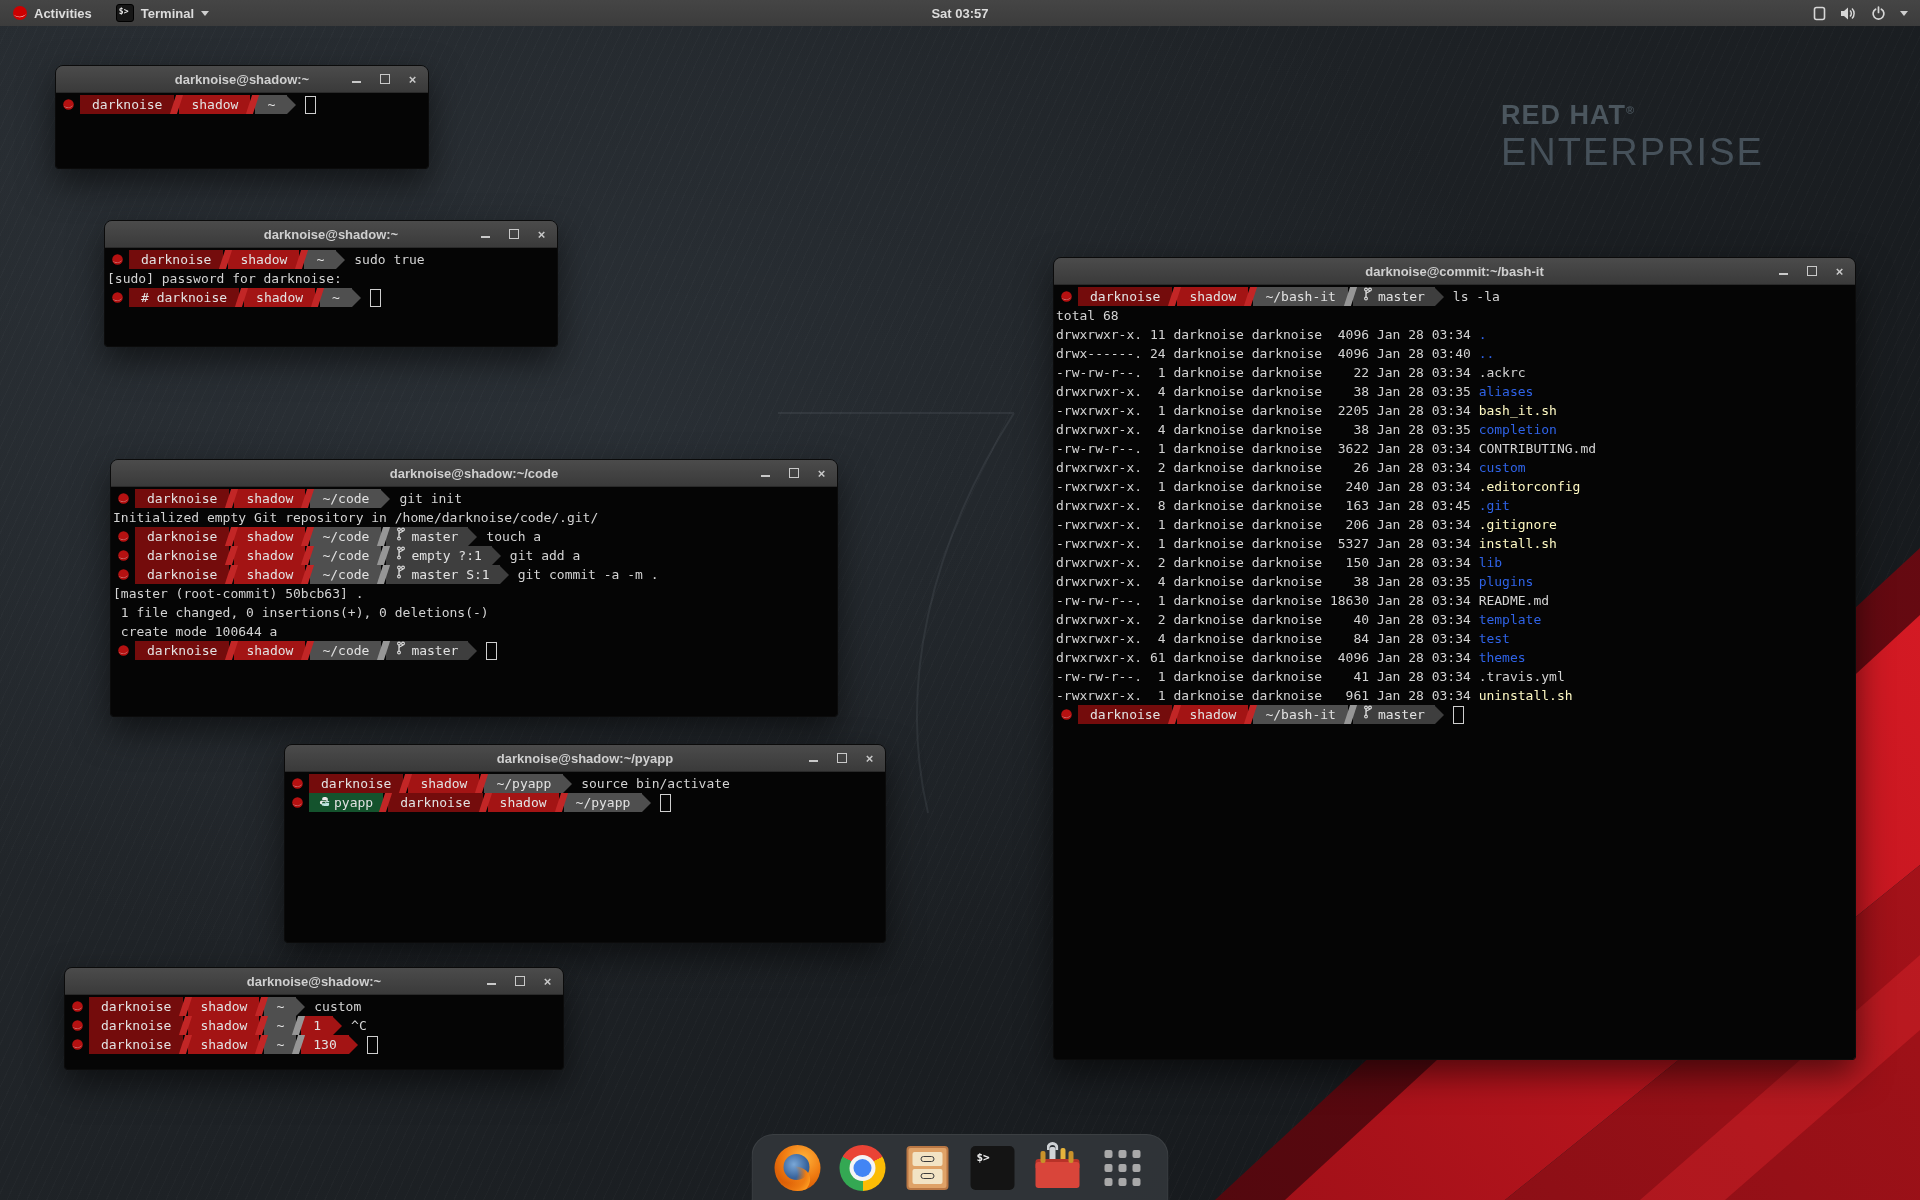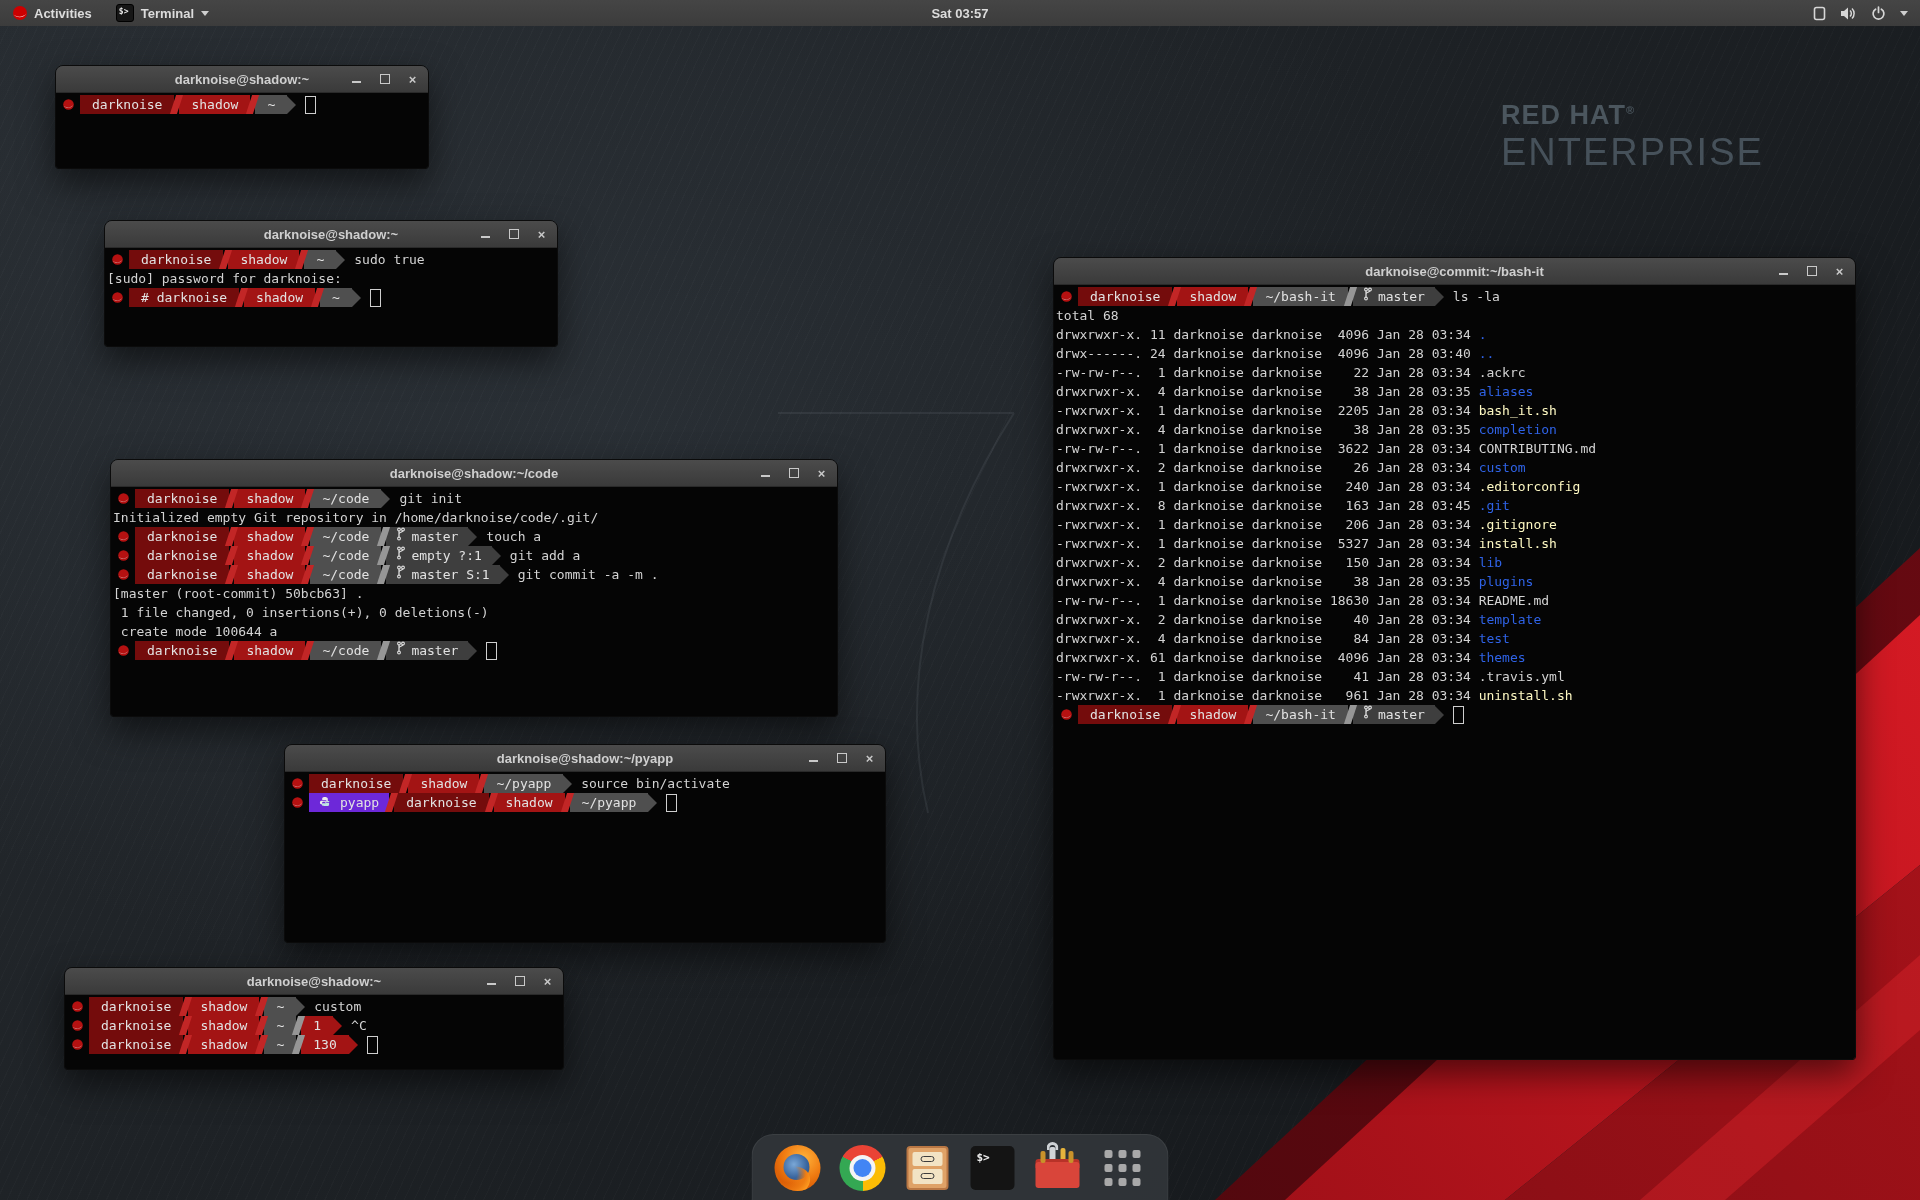--- a/index.html
+++ b/index.html
@@ -83,21 +83,21 @@
     font:13px/19px "DejaVu Sans Mono",monospace;color:#d3d3d3;
     padding:2px 0 0 2px;box-sizing:border-box;white-space:pre;cursor:text;
   }
   .line{height:19px;display:flex;align-items:center;}
   .seg{display:inline-flex;align-items:center;height:19px;padding:0 12px;color:#e2e2e2;}
   .seg-user{background:#740c0c;}
   .seg-host{background:#a31414;}
   .seg-path{background:#4f4f4f;}
   .seg-git{background:#3e3e3e;padding:0 10px;gap:5px;}
   .seg-exit{background:#a31414;}
-  .seg-venv{background:#6d28d9;padding:0 10px;gap:10px;}
+  .seg-venv{background:#14532d;padding:0 10px;gap:4px;}
   .sep{width:7px;height:19px;transform:skewX(-18deg);margin:0 -1px;flex:none;}
   .sep-red{background:#c22626;}
   .sep-gray{background:#969696;}
   .arrow{width:0;height:0;border-top:9.5px solid transparent;border-bottom:9.5px solid transparent;border-left:9px solid #4f4f4f;flex:none;}
   .arrow.from-git{border-left-color:#3e3e3e;}
   .arrow.from-exit{border-left-color:#a31414;}
   .cmd{margin-left:9px;}
   .cursor{display:inline-block;width:9px;height:16px;border:1px solid #cfcfcf;margin-left:9px;flex:none;}
   .hat{flex:none;margin:0 5px 0 4px;display:inline-flex;}
   .fname-dir{color:#2f63e7;}

